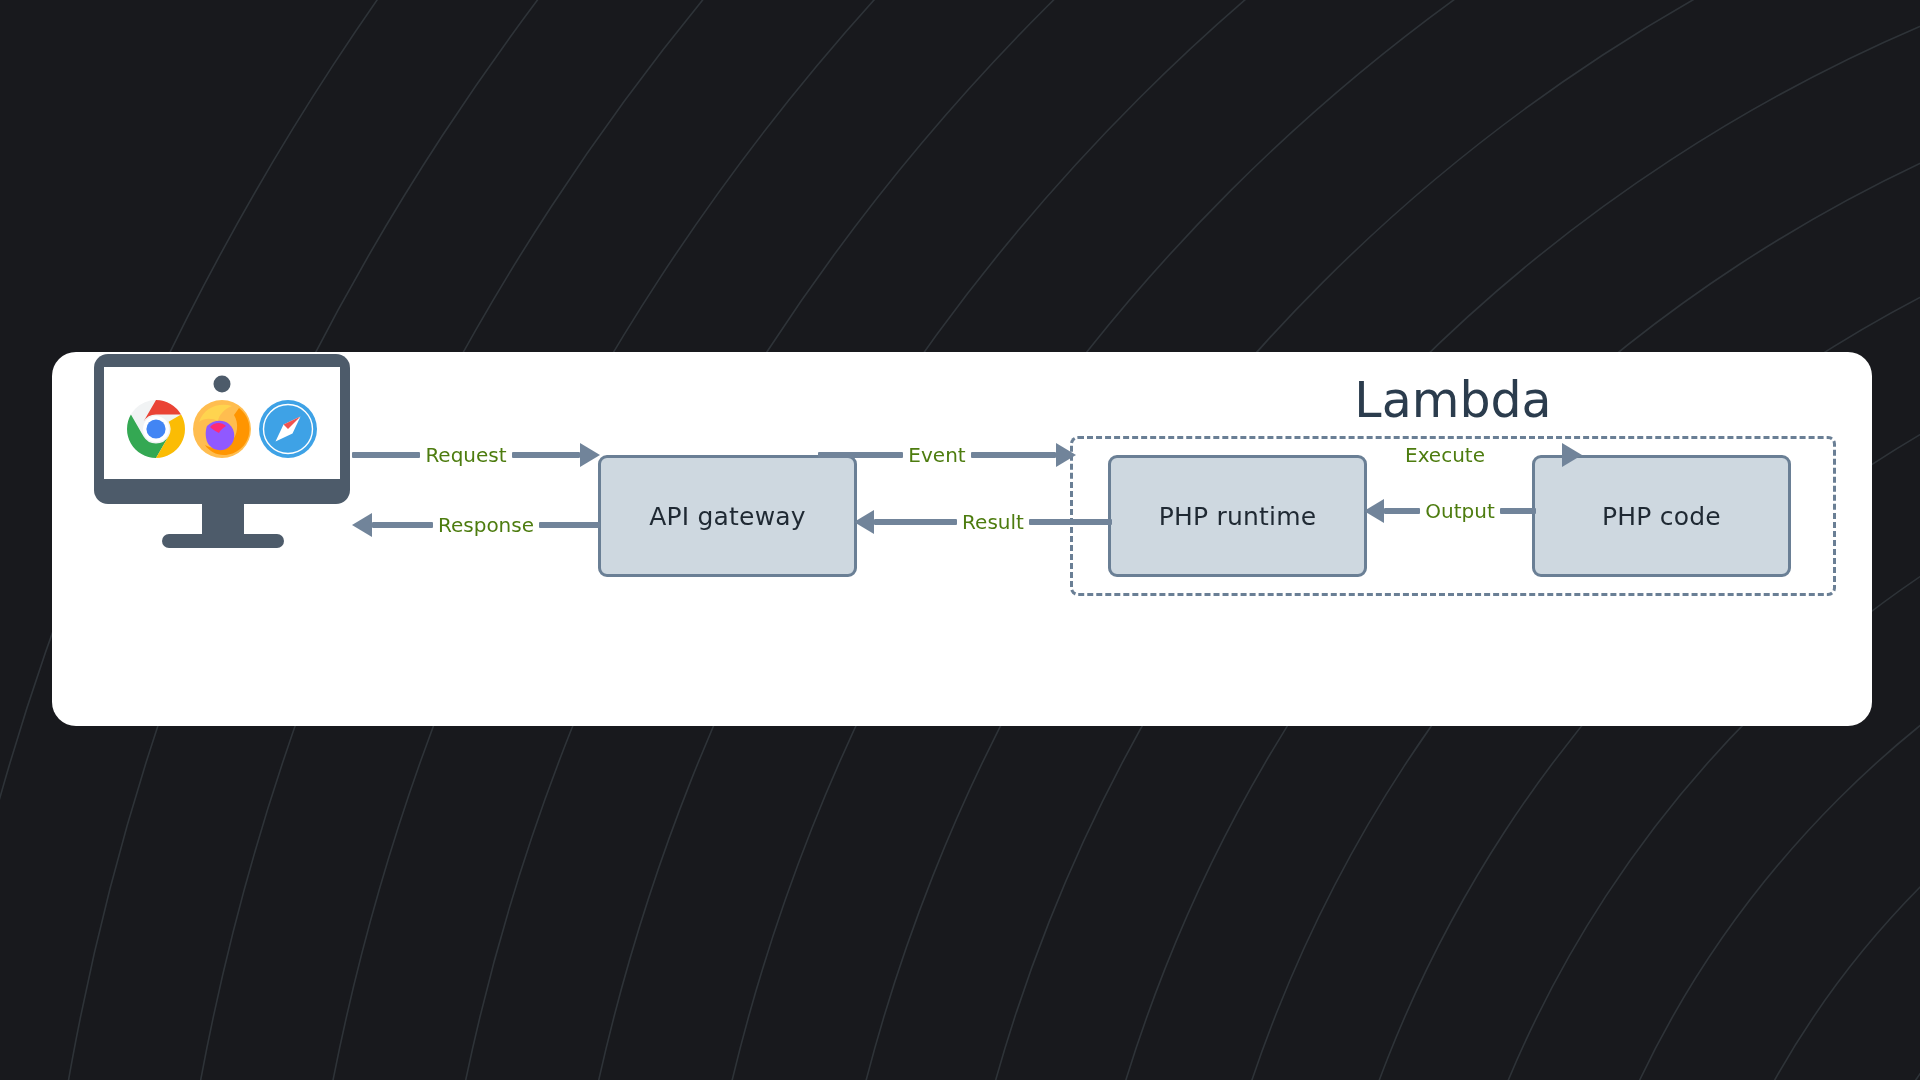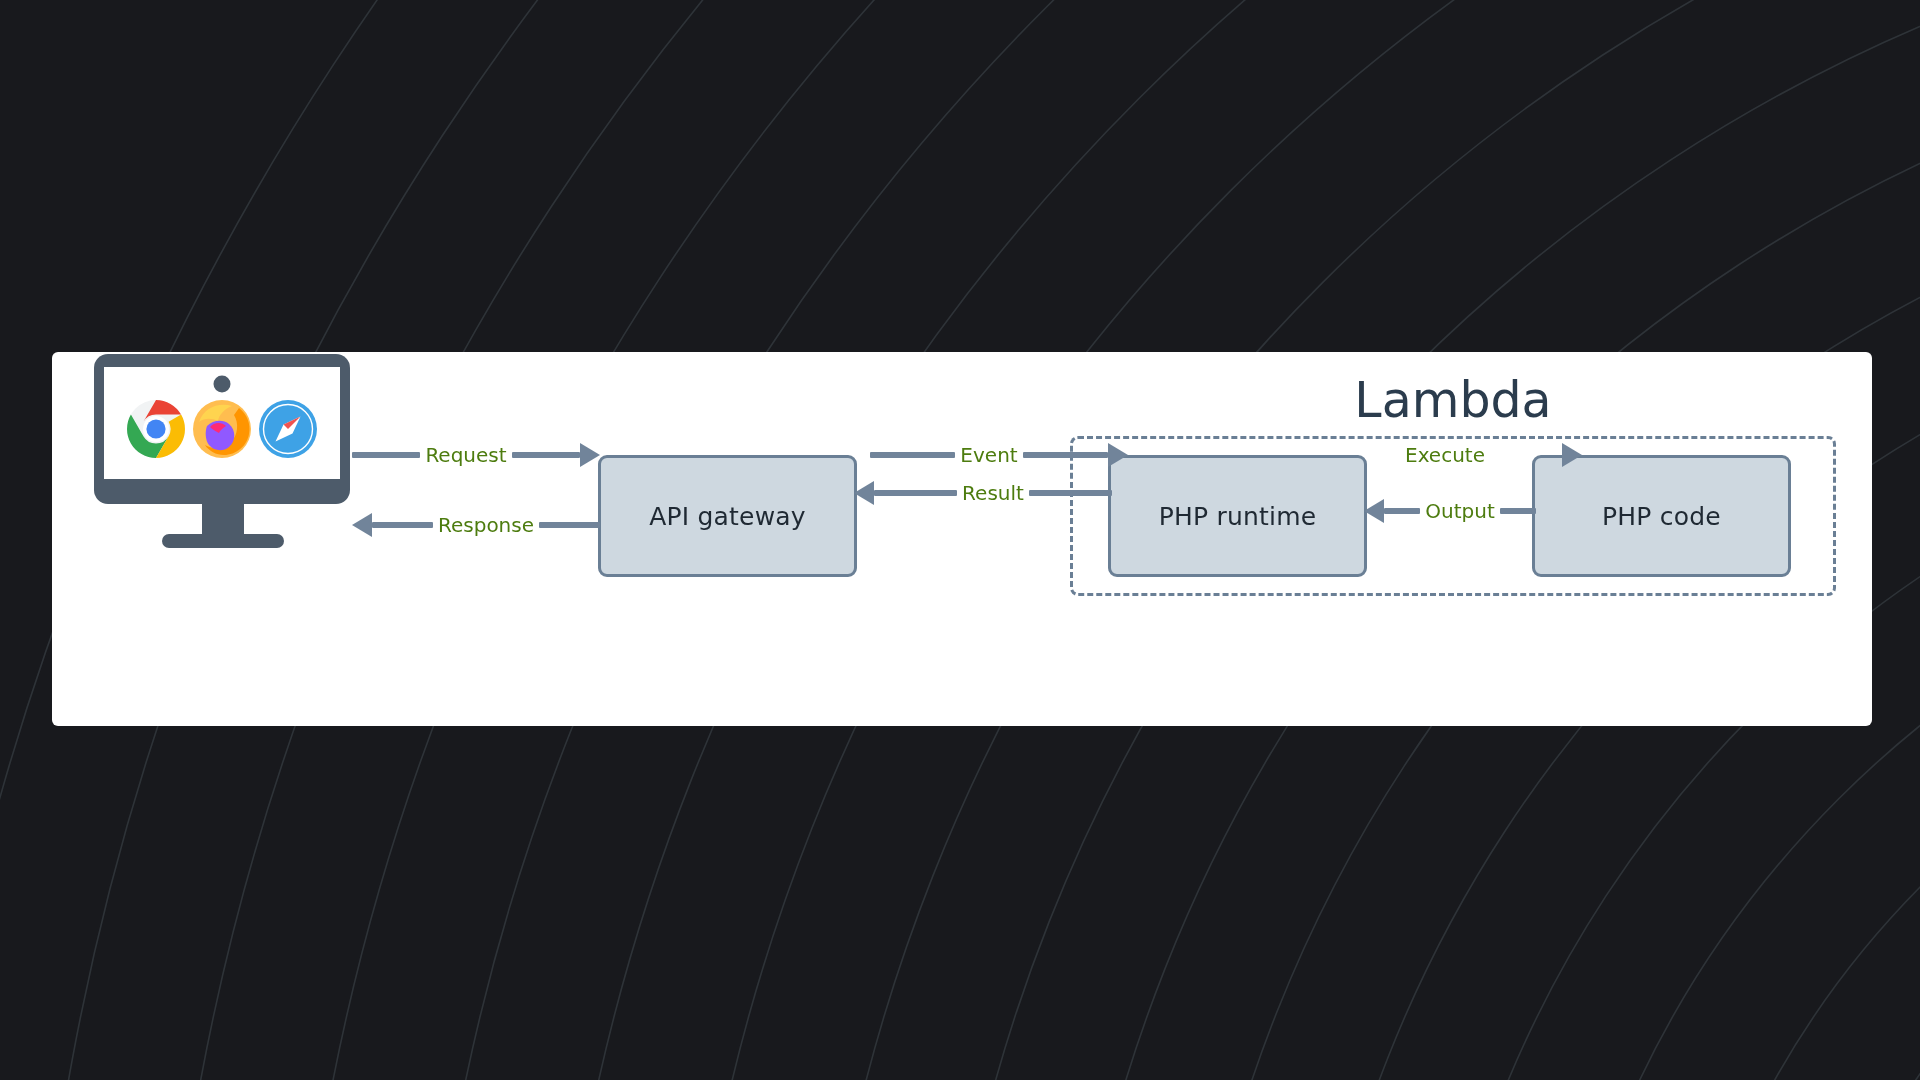--- a/index.html
+++ b/index.html
@@ -31,21 +31,21 @@
   }
 
   
   #card {
     position: absolute;
     left: 52px;
     top: 352px;
     width: 1820px;
     height: 374px;
     background: #ffffff;
-    border-radius: 6px;
+    border-radius: 24px;
   }
 
   
   #monitor {
     position: absolute;
     left: 40px;   
     top: 0px;
     width: 260px;
     height: 240px;
   }
@@ -122,22 +122,22 @@
     height: 0;
     border-top: 12px solid transparent;
     border-bottom: 12px solid transparent;
   }
   .arrow-head.right { border-left: 20px solid #71849a; }
   .arrow-head.left  { border-right: 20px solid #71849a; }
 
   
   #conn-request  { left: 300px;  top: 90px;  width: 248px; }
   #conn-response { left: 300px;  top: 160px; width: 248px; align-items: center; }
-  #conn-event    { left: 818px;  top: 90px;  width: 258px; }
-  #conn-result   { left: 802px;  top: 128px; width: 258px; }
+  #conn-event    { left: 766px;  top: 90px;  width: 258px; }
+  #conn-result   { left: 802px;  top: 157px; width: 258px; }
   #conn-execute  { left: 1312px; top: 90px;  width: 172px; gap: 36px; }
   #conn-output   { left: 1312px; top: 146px; width: 172px; }
 </style>
 </head>
 <body>
 
 <div id="bg-base"></div>
 
 <svg id="bg-canvas" viewBox="0 0 1920 1080" preserveAspectRatio="none" aria-hidden="true">
   <defs>

